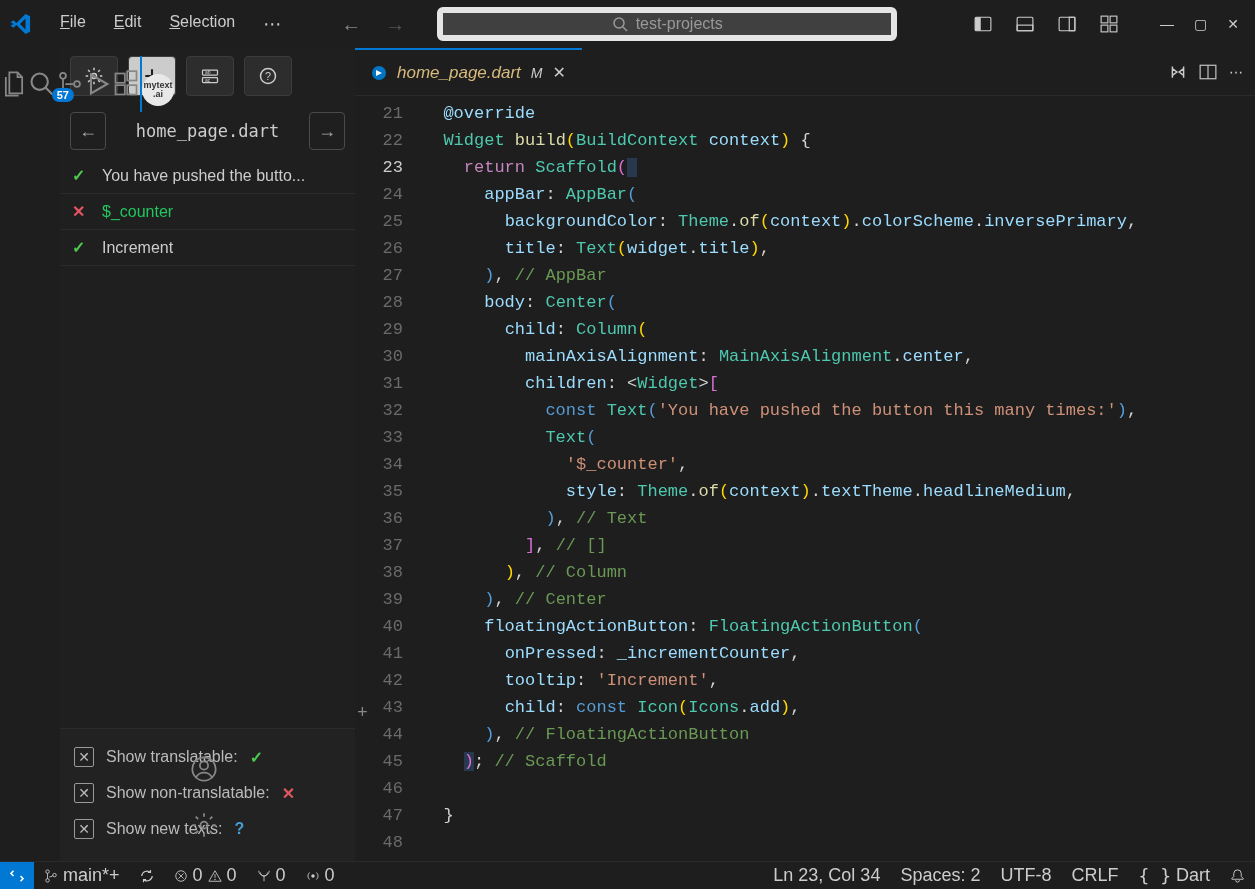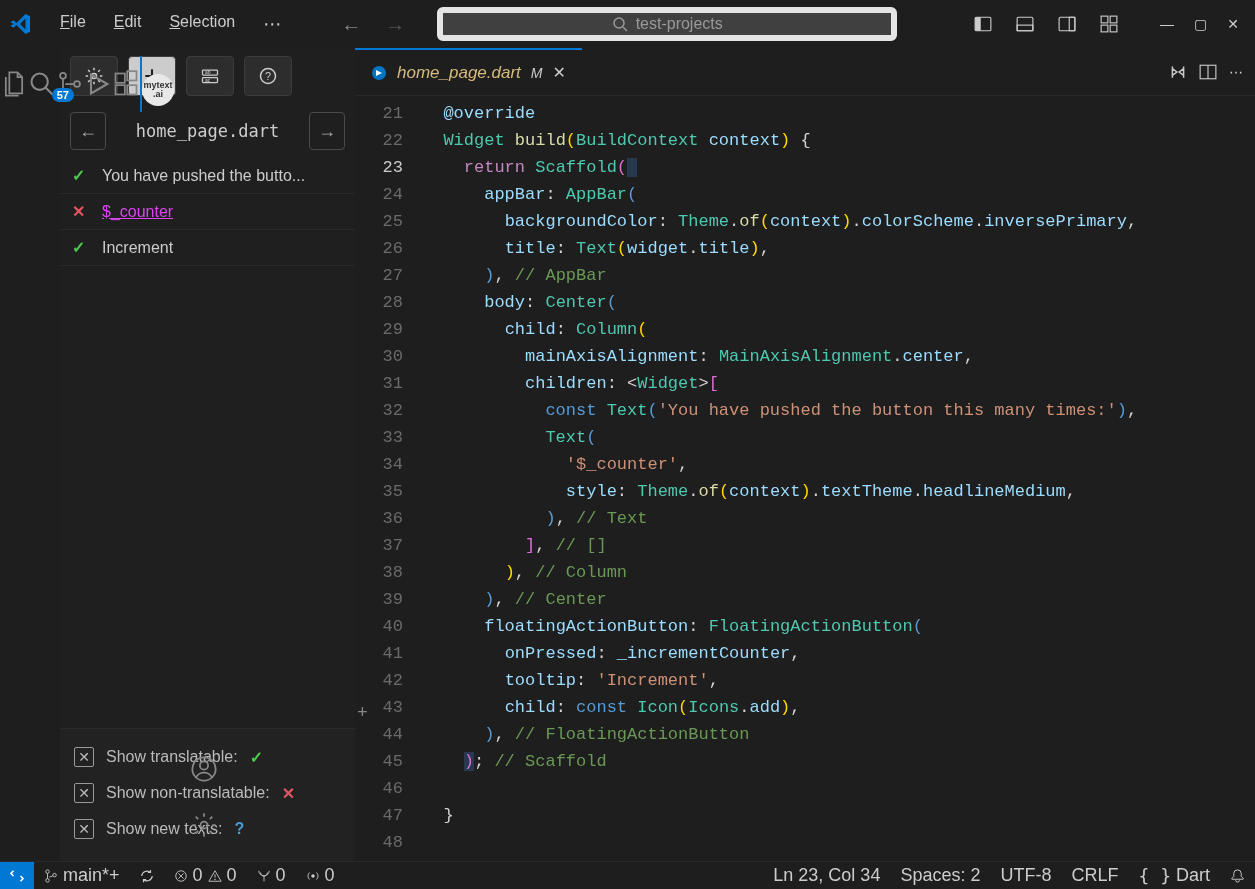--- a/index.html
+++ b/index.html
@@ -158,21 +158,21 @@
 .text-item {
   display: flex;
   align-items: center;
   padding: 8px 12px;
   gap: 12px;
   border-bottom: 1px solid #2a2a2a;
   cursor: pointer;
 }
 .text-item .icon { width: 18px; font-size: 16px; }
 .text-item .label { font-size: 16px; white-space: nowrap; overflow: hidden; text-overflow: ellipsis; }
-.text-item.muted .label { color: #d946ef; text-decoration: underline; }
+.text-item.muted .label { color: #22c55e; }
 .check-green { color: #4ec94e; font-weight: bold; }
 .cross-red { color: #e05561; font-weight: bold; }
 .question-blue { color: #4a9ed4; font-weight: bold; }
 
 .sidebar-footer {
   padding: 10px 12px 14px;
   border-top: 1px solid #2a2a2a;
   background: #222;
 }
 .footer-row {

